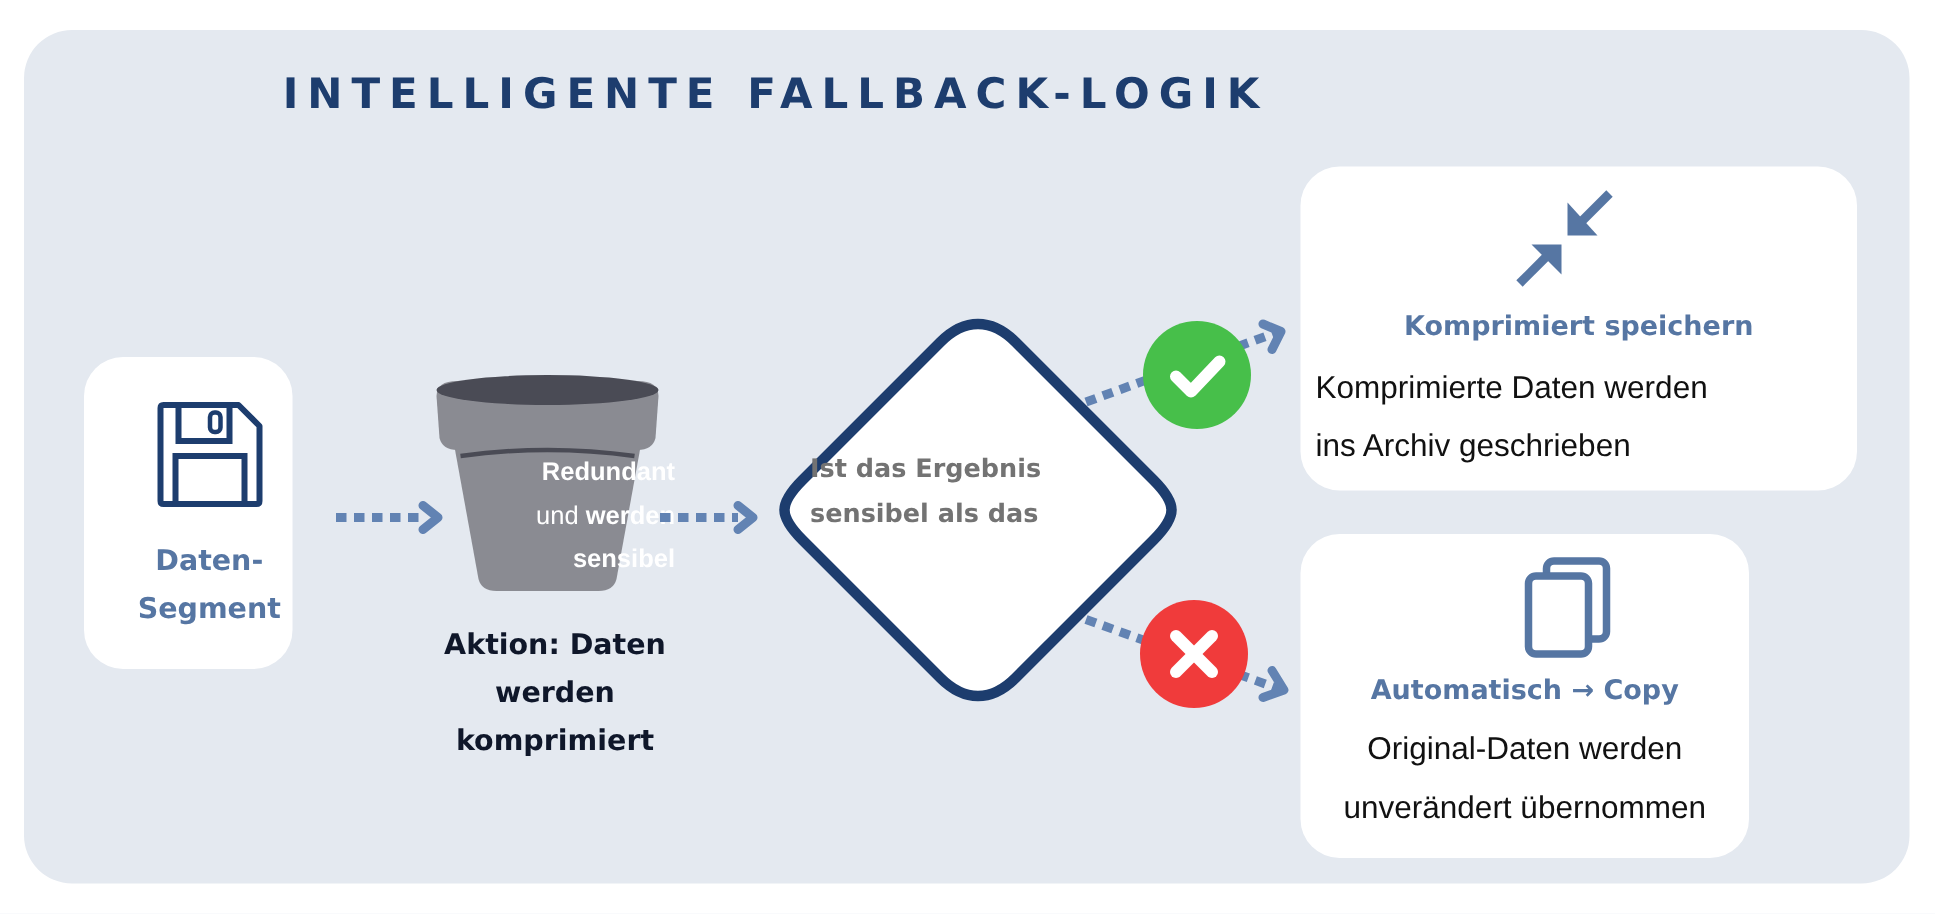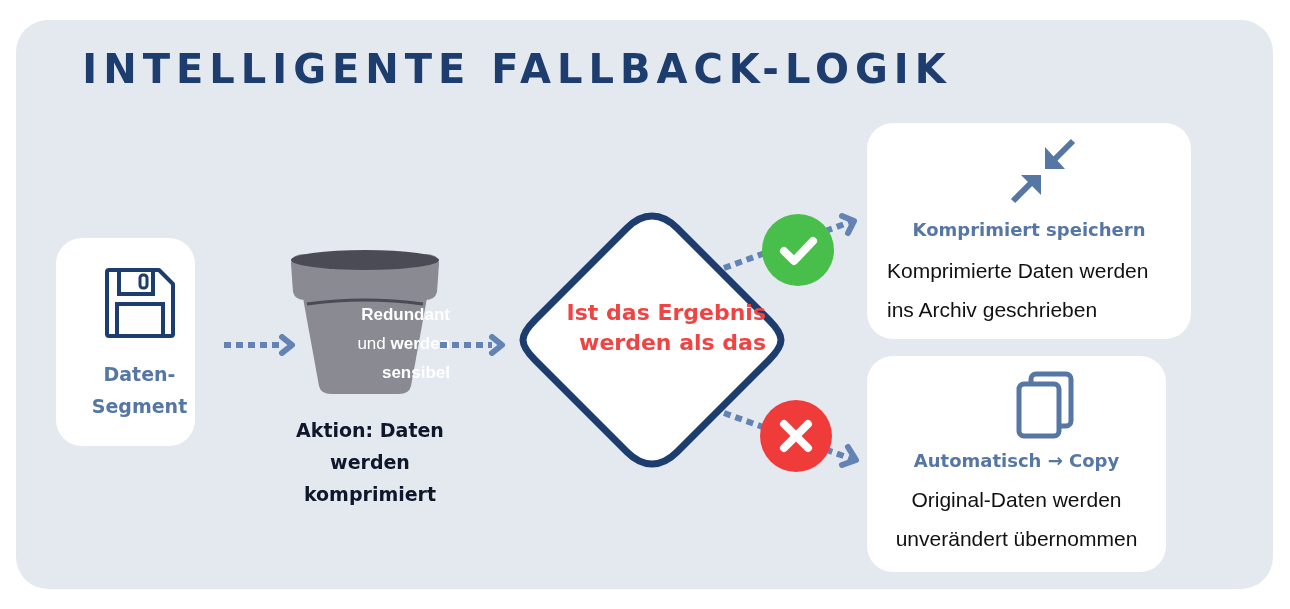--- a/index.html
+++ b/index.html
@@ -1,32 +1,32 @@
 <!DOCTYPE html>
 <html><head>
   <meta charset="utf-8">
   <style>
     html, body { margin:0; padding:0; background:#ffffff; }
     body { width:1290px; height:609px; position:relative; overflow:hidden; font-family:"Liberation Sans", sans-serif; }
     .frame { position:absolute; left:16px; top:20px; width:1257px; height:569px; background:#e4e9f0; border-radius:32px; }
-    .title { position:absolute; left:0; top:46px; width:1034px; text-align:center; font-family:"DejaVu Sans", sans-serif; font-weight:bold; font-size:40px; letter-spacing:6px; color:#1d3d6e; }
+    .title { position:absolute; left:0; top:46px; width:1034px; text-align:center; font-family:"DejaVu Sans", sans-serif; font-weight:bold; font-size:28px; letter-spacing:6px; color:#1d3d6e; }
     .card { position:absolute; background:#ffffff; border-radius:26px; }
     .seg-card { left:56px; top:238px; width:139px; height:208px; }
     .seg-label { position:absolute; left:0; top:120px; width:167px; text-align:center; font-family:"DejaVu Sans", sans-serif; font-weight:bold; font-size:19px; line-height:32px; color:#5676a3; }
     .seg-icon { position:absolute; left:47px; top:28px; }
     .arrow { position:absolute; }
     .pot { position:absolute; left:285px; top:248px; }
     .pot-text { position:absolute; left:300px; top:300px; width:150px; text-align:right; color:#ffffff; font-size:17px; line-height:29px; }
     .pot-text b { font-weight:bold; }
     .action { position:absolute; left:270px; top:414px; width:200px; text-align:center; font-family:"DejaVu Sans", sans-serif; font-weight:bold; font-size:19px; line-height:32px; color:#0f172a; }
-    .diamond-text { position:absolute; left:540px; top:298px; width:226px; text-align:right; font-family:"DejaVu Sans", sans-serif; font-weight:bold; font-size:22px; line-height:30px; color:#ef4444; }
+    .diamond-text { position:absolute; left:540px; top:298px; width:226px; text-align:left; font-family:"DejaVu Sans", sans-serif; font-weight:bold; font-size:17px; line-height:30px; color:#737373; }
     .badge { position:absolute; width:72px; height:72px; border-radius:50%; }
     .ok { left:762px; top:214px; background:#47bf4a; }
     .no { left:760px; top:400px; background:#f03b3b; }
-    .res-top { left:867px; top:111px; width:324px; height:216px;margin-top:12px; }
+    .res-top { left:867px; top:111px; width:371px; height:216px; }
     .res-bot { left:867px; top:356px; width:299px; height:216px; }
     .res-title { position:absolute; left:0; width:100%; text-align:center; font-family:"DejaVu Sans", sans-serif; font-weight:bold; font-size:18px; color:#5676a3; }
     .res-desc { position:absolute; left:0; width:100%; font-size:21px; line-height:39px; color:#111111; }
   </style>
 </head>
 <body>
 
 <div class="frame"></div>
 
 <div class="title">INTELLIGENTE FALLBACK-LOGIK</div>
@@ -70,21 +70,21 @@
 <svg class="arrow" style="left:440px; top:334px;" width="70" height="22">
   <line x1="0" y1="11" x2="52" y2="11" stroke="#6283b3" stroke-width="6" stroke-dasharray="7 5"></line>
   <polyline points="52,3 62,11 52,19" fill="none" stroke="#6283b3" stroke-width="6" stroke-linecap="round" stroke-linejoin="round"></polyline>
 </svg>
 
 <svg style="position:absolute; left:515px; top:208px;" width="275" height="265" viewBox="0 0 275 265">
   <path d="M137 8 Q150 8 162 20 L254 112 Q266 124 266 132 Q266 140 254 152 L162 244 Q150 256 137 256 Q124 256 112 244 L20 152 Q8 140 8 132 Q8 124 20 112 L112 20 Q124 8 137 8 Z" fill="#ffffff" stroke="#1d3d6e" stroke-width="7" stroke-linejoin="round"></path>
 </svg>
 <div class="diamond-text">
   <div>Ist das Ergebnis</div>
-  <div>werden als das</div>
+  <div>sensibel als das</div>
 </div>
 
 <svg class="arrow" style="left:720px; top:208px;" width="150" height="70">
   <line x1="4" y1="60" x2="130" y2="14" stroke="#6283b3" stroke-width="6" stroke-dasharray="7 5"></line>
   <polyline points="122,8 134,13 128,25" fill="none" stroke="#6283b3" stroke-width="6" stroke-linecap="round" stroke-linejoin="round"></polyline>
 </svg>
 <svg class="arrow" style="left:720px; top:405px;" width="150" height="70">
   <line x1="4" y1="8" x2="132" y2="54" stroke="#6283b3" stroke-width="6" stroke-dasharray="7 5"></line>
   <polyline points="128,42 136,55 122,60" fill="none" stroke="#6283b3" stroke-width="6" stroke-linecap="round" stroke-linejoin="round"></polyline>
 </svg>
@@ -102,21 +102,21 @@
 </div>
 
 <div class="card res-top">
   <svg style="position:absolute; left:140px; top:12px;" width="72" height="72" viewBox="0 0 72 72">
     <line x1="6" y1="66" x2="28" y2="44" stroke="#5676a3" stroke-width="6"></line>
     <polygon points="14,40 34,40 34,60" fill="#5676a3"></polygon>
     <line x1="66" y1="6" x2="44" y2="28" stroke="#5676a3" stroke-width="6"></line>
     <polygon points="38,12 38,34 58,34" fill="#5676a3"></polygon>
   </svg>
   <div class="res-title" style="top:96px;">Komprimiert speichern</div>
-  <div class="res-desc" style="top:128px; padding-left:20px;">
+  <div class="res-desc" style="top:128px; padding-left:10px;">
     <div>Komprimierte Daten werden</div>
     <div>ins Archiv geschrieben</div>
   </div>
 </div>
 
 <div class="card res-bot">
   <svg style="position:absolute; left:148px; top:14px;" width="62" height="70" viewBox="0 0 62 70">
     <rect x="16" y="4" width="40" height="52" rx="5" fill="none" stroke="#5676a3" stroke-width="5"></rect>
     <rect x="4" y="14" width="40" height="52" rx="5" fill="#ffffff" stroke="#5676a3" stroke-width="5"></rect>
   </svg>

